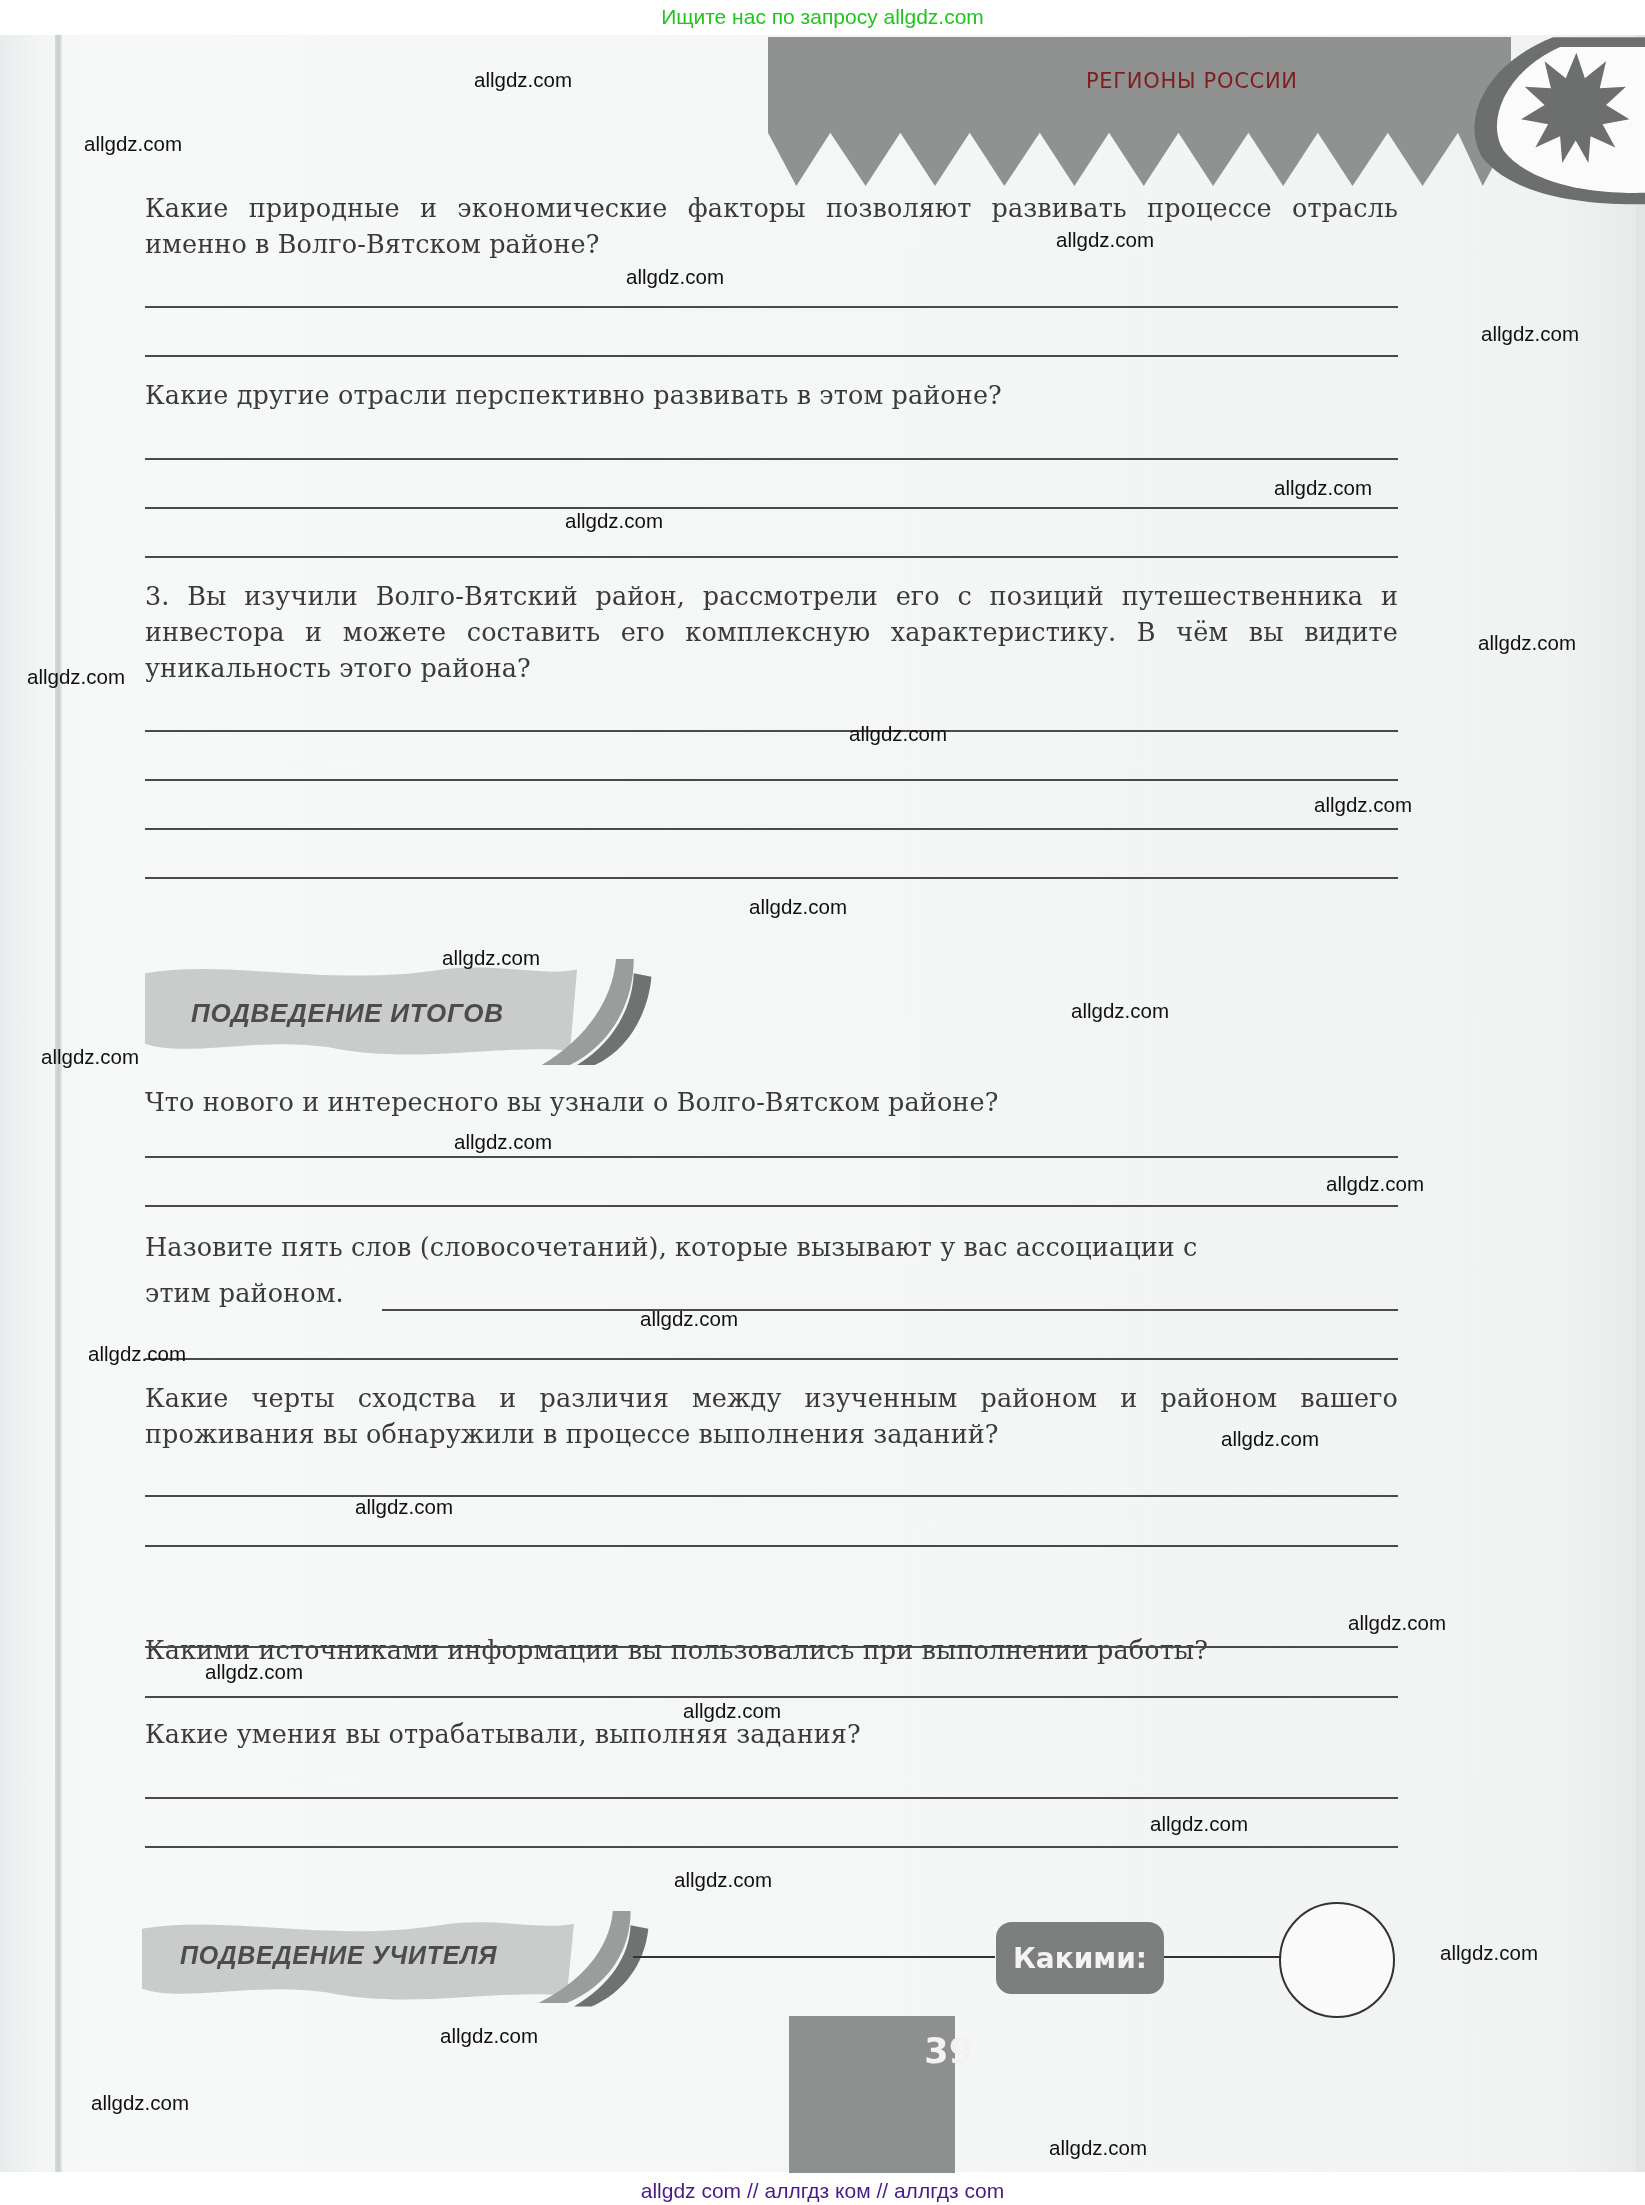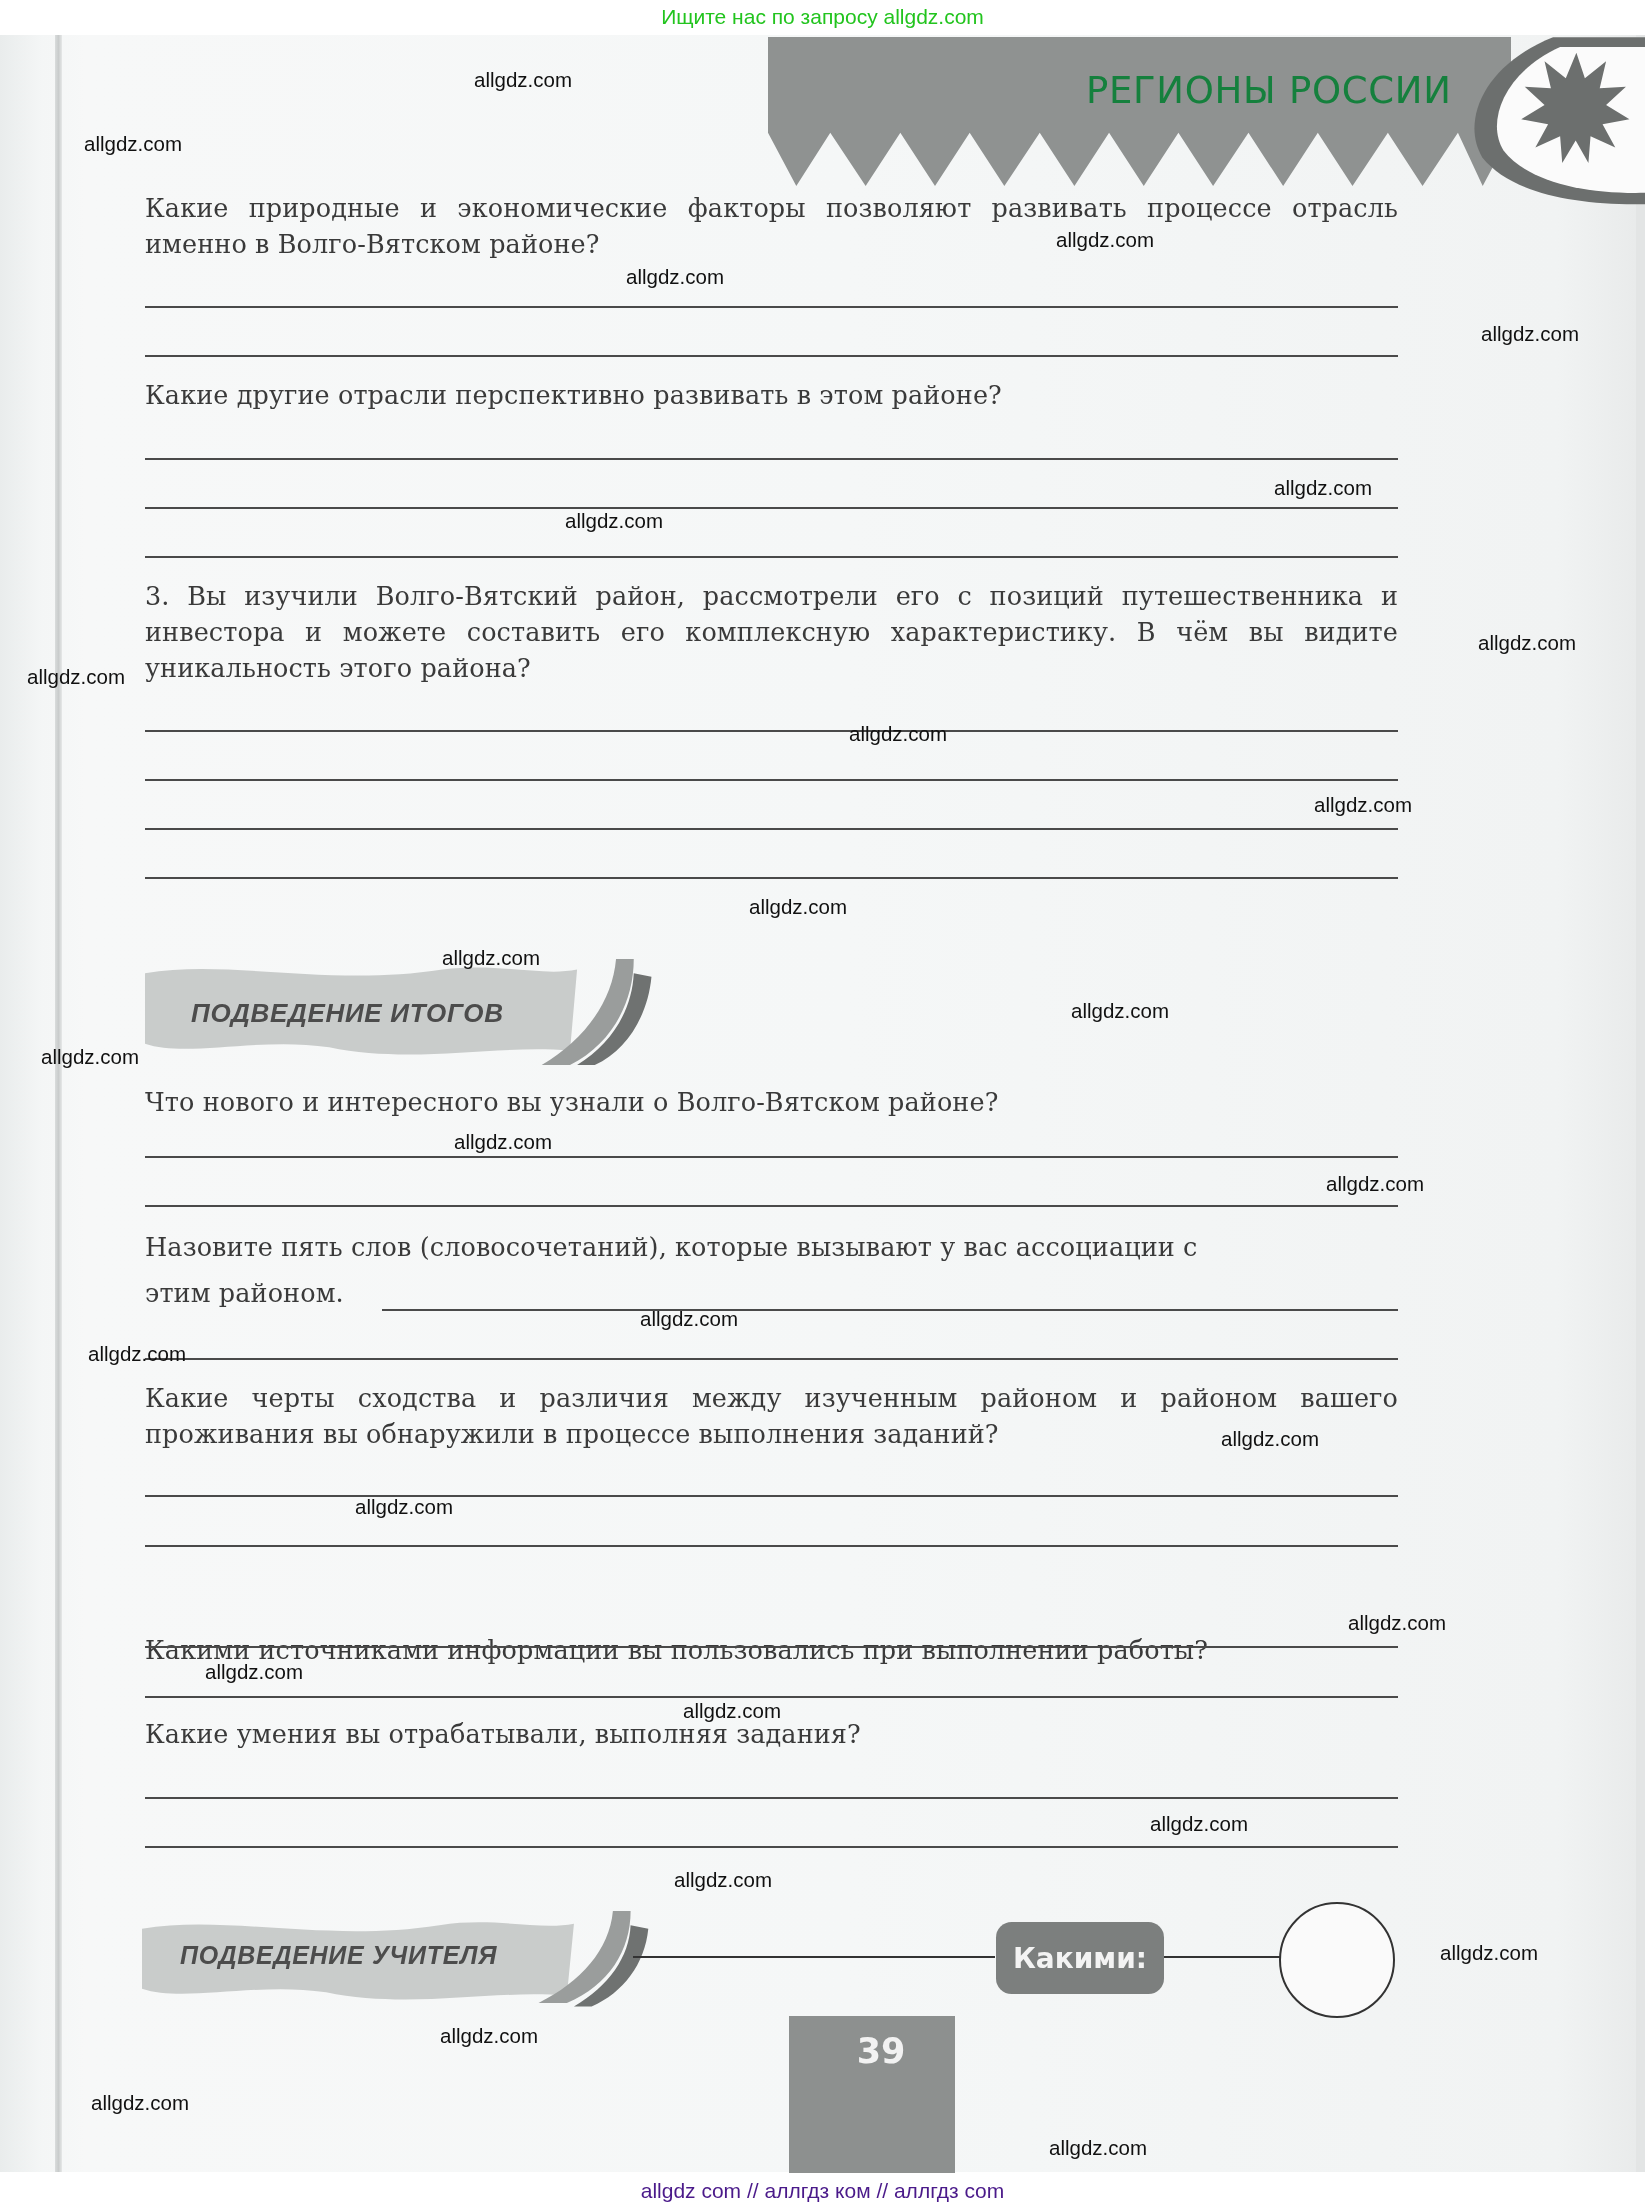--- a/index.html
+++ b/index.html
@@ -27,22 +27,22 @@
   }
   .right-edge {
     position: absolute; left: 1636px; top: 0; width: 9.2px; height: 2137px; background: #e3e5e5;
   }
 
   
   .header-ribbon {
     position: absolute; left: 768px; top: 1.4px; width: 743px; height: 149px;
   }
   .header-title {
-    position: absolute; left: 1086px; top: 69px; color: #15803d;
-    font-family: "DejaVu Sans", sans-serif; font-size: 37px; letter-spacing: 0.7px;
+    position: absolute; left: 1086px; top: 69px; color: #7f1d1d;
+    font-family: "DejaVu Sans", sans-serif; font-size: 21px; letter-spacing: 0.7px;
     font-weight: normal;
   }
   .emblem { position: absolute; left: 1454px; top: 0; width: 191px; height: 202px; }
 
   
   .q {
     position: absolute; left: 145px; width: 1253px;
     font-family: "DejaVu Serif", serif; font-size: 25.5px; line-height: 36px;
     color: #3a3a3a; text-align: justify; letter-spacing: 0.1px;
   }
@@ -64,21 +64,21 @@
   }
   .grade-circle {
     position: absolute; left: 1279px; top: 1902px; width: 116px; height: 116px;
     border: 2.8px solid #333; border-radius: 50%; background: #fafafa;
   }
   .page-num-tab {
     position: absolute; left: 789px; top: 2016px; width: 166px; height: 157px;
     background: #8d908f;
   }
   .page-num {
-    position: absolute; left: 789px; top: 2031px; width: 184px; text-align: center;
+    position: absolute; left: 789px; top: 2031px; width: 184px; text-align: right;
     color: #f2f2f2; font-family: "DejaVu Sans", sans-serif; font-weight: bold; font-size: 35px;
   }
 </style>
 </head>
 <body>
 
 <div class="top-banner">Ищите нас по запросу allgdz.com</div>
 
 <div class="page">
   <div class="spine"></div>

